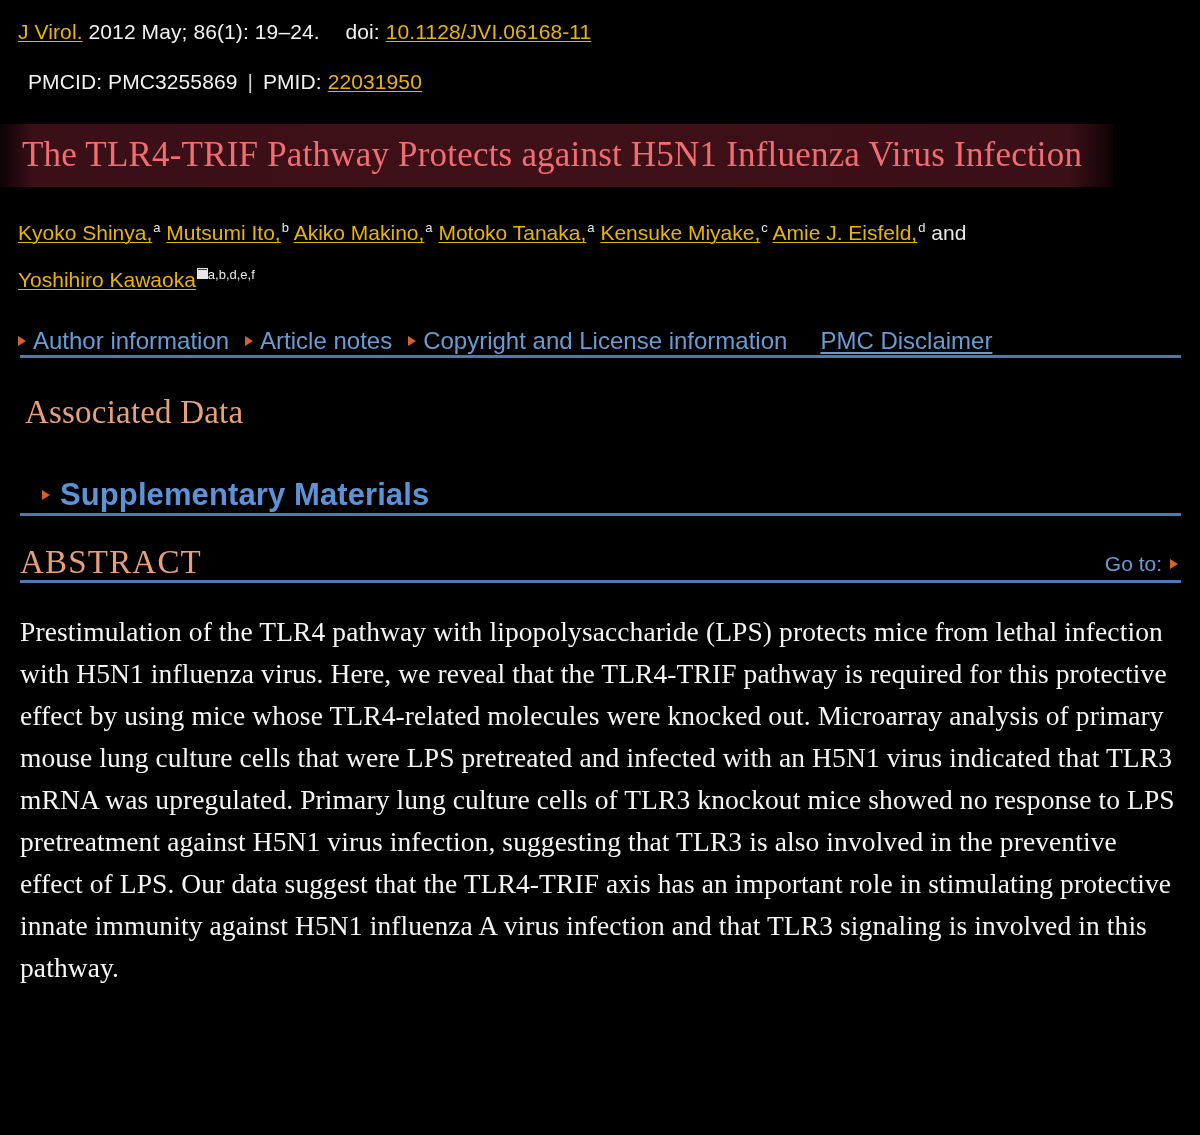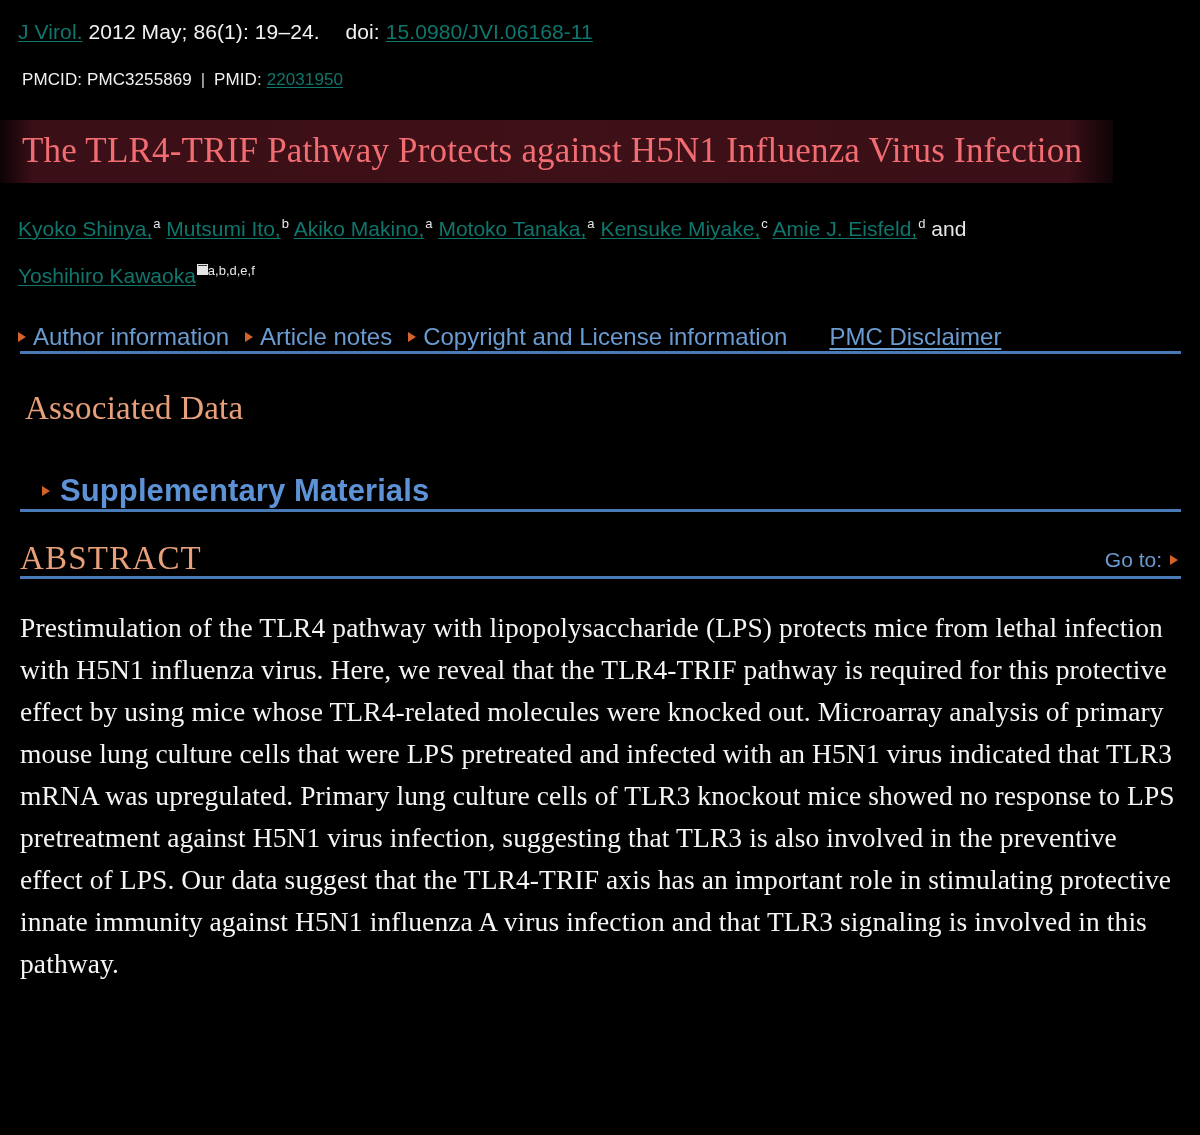--- a/index.html
+++ b/index.html
@@ -27,28 +27,28 @@
   
   .citation {
     padding: 18px 0 0 18px;
     font-size: 21px;
     line-height: 1.35;
     color: #f2f2f2;
     font-family: "Liberation Sans", sans-serif;
     letter-spacing: .1px;
   }
   .citation-row2 {
-    padding: 24px 0 0 22px;
-    font-size: 17px;
+    padding: 24px 0 0 28px;
+    font-size: 21px;
     color: #f2f2f2;
     font-family: "Liberation Sans", sans-serif;
     letter-spacing: .1px;
   }
   a.lnk {
-    color: #0f766e;
+    color: #eab308;
     text-decoration: underline;
     text-underline-offset: 2px;
     text-decoration-thickness: 1px;
   }
   .sep-pipe { color: #cfcfcf; padding: 0 4px; }
   .doi-gap { display: inline-block; width: 14px; }
 
   
   .title-wrap {
     margin-top: 30px;
@@ -142,21 +142,21 @@
   .meta-links .mitem {
     color: #6a9bd1;
     text-decoration: none;
     margin-right: 16px;
     white-space: nowrap;
   }
   .meta-links .disclaimer {
     color: #6a9bd1;
     text-decoration: underline;
     text-underline-offset: 3px;
-    margin-left: 26px;
+    margin-left: 17px;
     white-space: nowrap;
   }
 
   
   hr.rule {
     border: none;
     height: 3px;
     background: #4a7ab5;
     margin: 0;
     width: 1161px;
@@ -234,21 +234,21 @@
 </head>
 <body>
 
 <div class="page">
 
   <div class="citation">
     <a class="lnk" href="#">J Virol.</a>
     <span>2012 May; 86(1): 19–24.</span>
     <span class="doi-gap"></span>
     <span>doi:</span>
-    <a class="lnk" href="#">15.0980/JVI.06168-11</a>
+    <a class="lnk" href="#">10.1128/JVI.06168-11</a>
   </div>
 
   <div class="citation-row2">
     <span>PMCID:</span>
     <span>PMC3255869</span>
     <span class="sep-pipe">|</span>
     <span>PMID:</span>
     <a class="lnk" href="#">22031950</a>
   </div>
 

